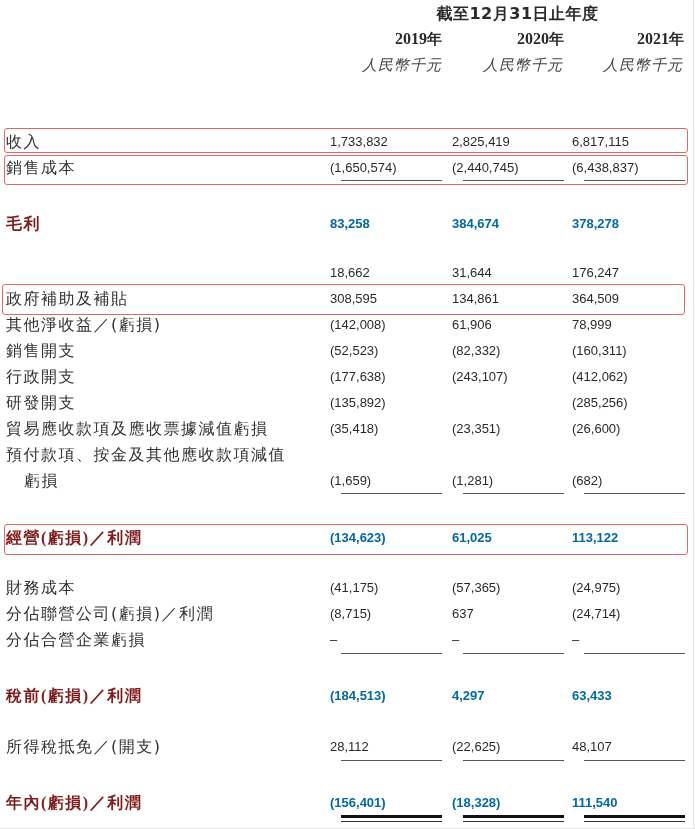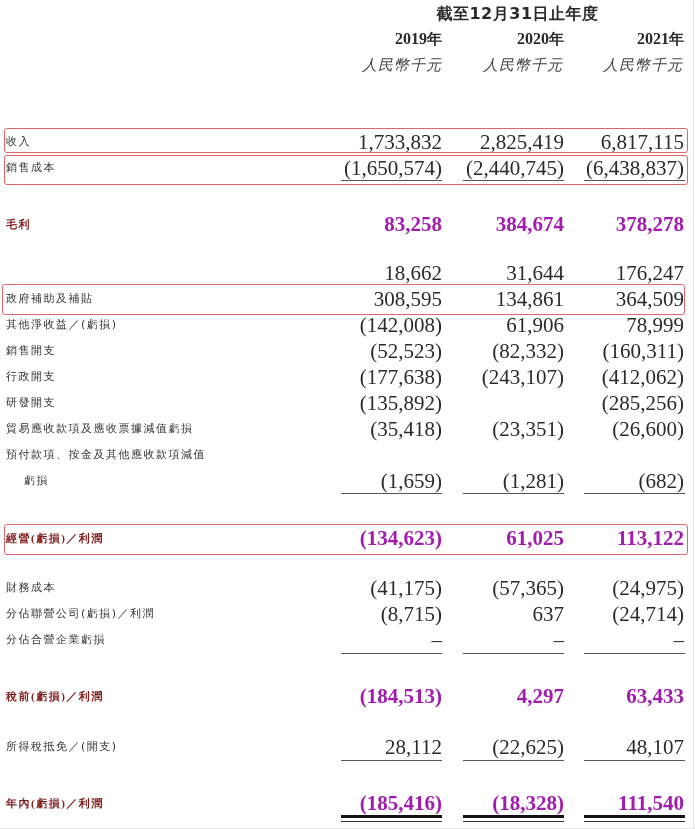--- a/index.html
+++ b/index.html
@@ -10,26 +10,26 @@
 
   .hdr-period { position:absolute; left:340px; top:4px; width:355px; text-align:center;
                 font-weight:bold; font-size:16px; font-family:"DejaVu Sans","Liberation Sans",sans-serif; letter-spacing:0.5px; }
   .hdr-year { position:absolute; top:30px; width:110px; text-align:right; font-weight:bold; font-size:16px;
               font-family:"Liberation Serif",serif; }
   .hdr-year .cjk { font-family:"DejaVu Sans",sans-serif; font-size:15px; }
   .hdr-unit { position:absolute; top:56px; width:112px; text-align:right; font-style:italic; font-size:15px;
               color:#444; font-family:"DejaVu Sans",sans-serif; letter-spacing:1px; }
 
   .row { position:absolute; left:0; width:695px; height:24px; }
-  .lbl { position:absolute; left:6px; top:0; font-size:11px; line-height:24px; white-space:nowrap;
+  .lbl { position:absolute; left:6px; top:0; font-size:16px; line-height:24px; white-space:nowrap;
          font-family:"DejaVu Sans","Liberation Sans",sans-serif; color:#333; letter-spacing:1.5px; }
   .row.bold .lbl { font-weight:bold; color:#7f1d1d;font-family:Liberation Serif, serif; }
-  .val { position:absolute; top:0; font-size:21px; line-height:24px; text-align:right; white-space:nowrap;
-         font-family:Liberation Serif, serif; color:#2a2a2a; }
-  .row.bold .val { font-weight:bold; color:#a21caf; }
+  .val { position:absolute; top:0; font-size:13px; line-height:24px; text-align:left; white-space:nowrap;
+         font-family:Liberation Sans, sans-serif; color:#2a2a2a; }
+  .row.bold .val { font-weight:bold; color:#0369a1; }
   .c0 { left:330px; width:112px; }
   .c1 { left:452px; width:112px; }
   .c2 { left:572px; width:112px; } 
   .val.paren { margin-right:-7px; }
 
   .uline { position:absolute; height:1px; background:#555; }
   .dline { position:absolute; height:3px; background:#111; }
   .dline2 { position:absolute; height:1px; background:#333; }
   .ul0 { left:341px; width:101px; }
   .ul1 { left:463px; width:101px; }
@@ -183,21 +183,21 @@
   <span class="val c0">28,112</span>
   <span class="val c1 paren">(22,625)</span>
   <span class="val c2">48,107</span>
 </div>
 <div class="uline ul0" style="top:760px"></div>
 <div class="uline ul1" style="top:760px"></div>
 <div class="uline ul2" style="top:760px"></div>
 
 <div class="row bold" style="top:791px">
   <span class="lbl">年內(虧損)／利潤</span>
-  <span class="val c0 paren">(185,416)</span>
+  <span class="val c0 paren">(156,401)</span>
   <span class="val c1 paren">(18,328)</span>
   <span class="val c2">111,540</span>
 </div>
 <div class="dline ul0" style="top:815px"></div>
 <div class="dline ul1" style="top:815px"></div>
 <div class="dline ul2" style="top:815px"></div>
 <div class="dline2 ul0" style="top:821px"></div>
 <div class="dline2 ul1" style="top:821px"></div>
 <div class="dline2 ul2" style="top:821px"></div>
 

